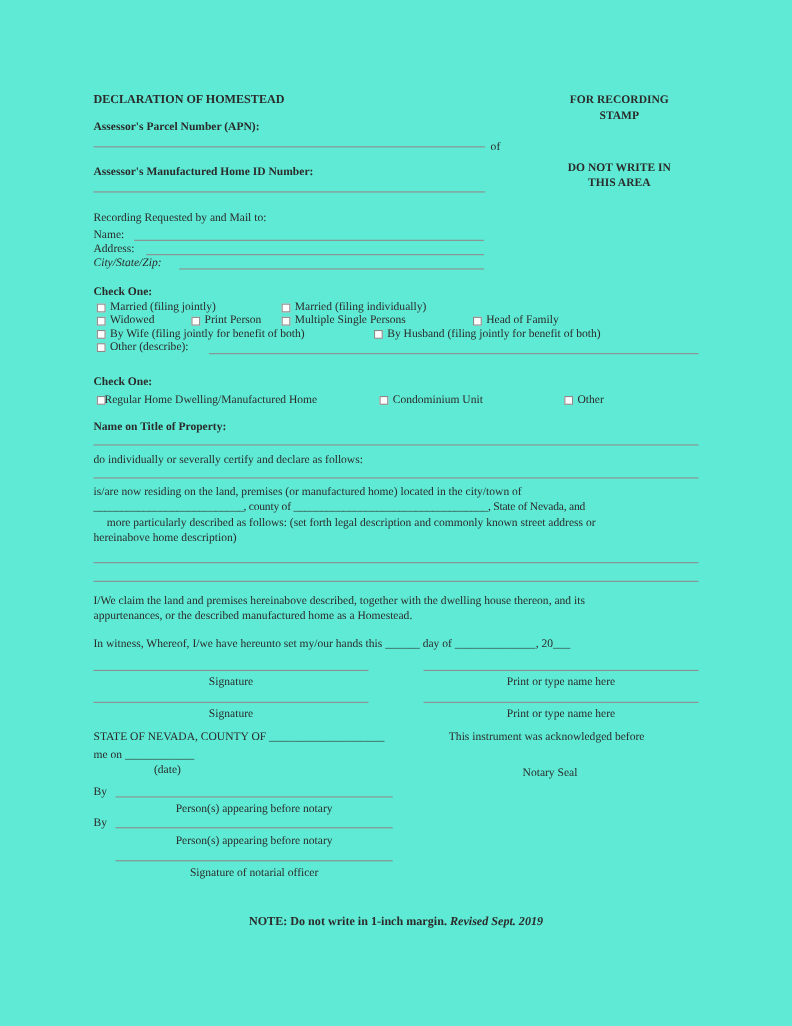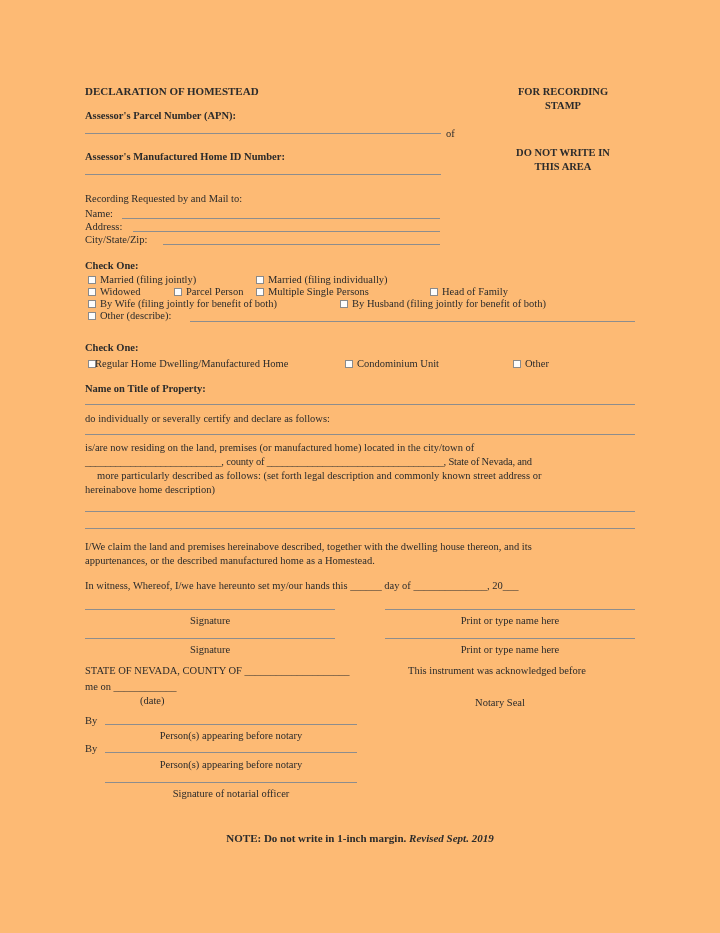--- a/index.html
+++ b/index.html
@@ -13,21 +13,21 @@
     position: relative;
     font-family: "Liberation Serif", "DejaVu Serif", serif;
     color: #2b2b2b;
     -webkit-font-smoothing: antialiased;
   }
   .page {
     position: absolute;
     left: 0; top: 0;
     width: 720px;
     height: 933px;
-    background: #fdba74;
+    background: #5eead4;
     overflow: hidden;
   }
   
   .t {
     position: absolute;
     font-size: 10.5px;
     line-height: 13px;
     white-space: nowrap;
     color: #2b2b2b;
   }
@@ -97,36 +97,36 @@
   <div class="rule" style="left:85px; top:174px; width:356px;"></div>
 
   <div class="t" style="left:85px; top:192px;">Recording Requested by and Mail to:</div>
 
   <div class="t" style="left:85px; top:207px;">Name:</div>
   <div class="rule" style="left:122px; top:218px; width:318px;"></div>
 
   <div class="t" style="left:85px; top:220px;">Address:</div>
   <div class="rule" style="left:133px; top:231px; width:307px;"></div>
 
-  <div class="t" style="left:85px; top:233px;">City/State/Zip:</div>
+  <div class="t" style="left:85px; top:233px;font-style:italic;">City/State/Zip:</div>
   <div class="rule" style="left:163px; top:244px; width:277px;"></div>
 
   <div class="t b" style="left:85px; top:259px;">Check One:</div>
 
   <div class="cbox" style="left:88px; top:276px;"></div>
   <div class="cbl" style="left:100px; top:274px;">Married (filing jointly)</div>
 
   <div class="cbox" style="left:256px; top:276px;"></div>
   <div class="cbl" style="left:268px; top:274px;">Married (filing individually)</div>
 
   <div class="cbox" style="left:88px; top:288px;"></div>
   <div class="cbl" style="left:100px; top:286px;">Widowed</div>
 
   <div class="cbox" style="left:174px; top:288px;"></div>
-  <div class="cbl" style="left:186px; top:286px;">Parcel Person</div>
+  <div class="cbl" style="left:186px; top:286px;">Print Person</div>
 
   <div class="cbox" style="left:256px; top:288px;"></div>
   <div class="cbl" style="left:268px; top:286px;">Multiple Single Persons</div>
 
   <div class="cbox" style="left:430px; top:288px;"></div>
   <div class="cbl" style="left:442px; top:286px;">Head of Family</div>
 
   <div class="cbox" style="left:88px; top:300px;"></div>
   <div class="cbl" style="left:100px; top:298px;">By Wife (filing jointly for benefit of both)</div>
 

